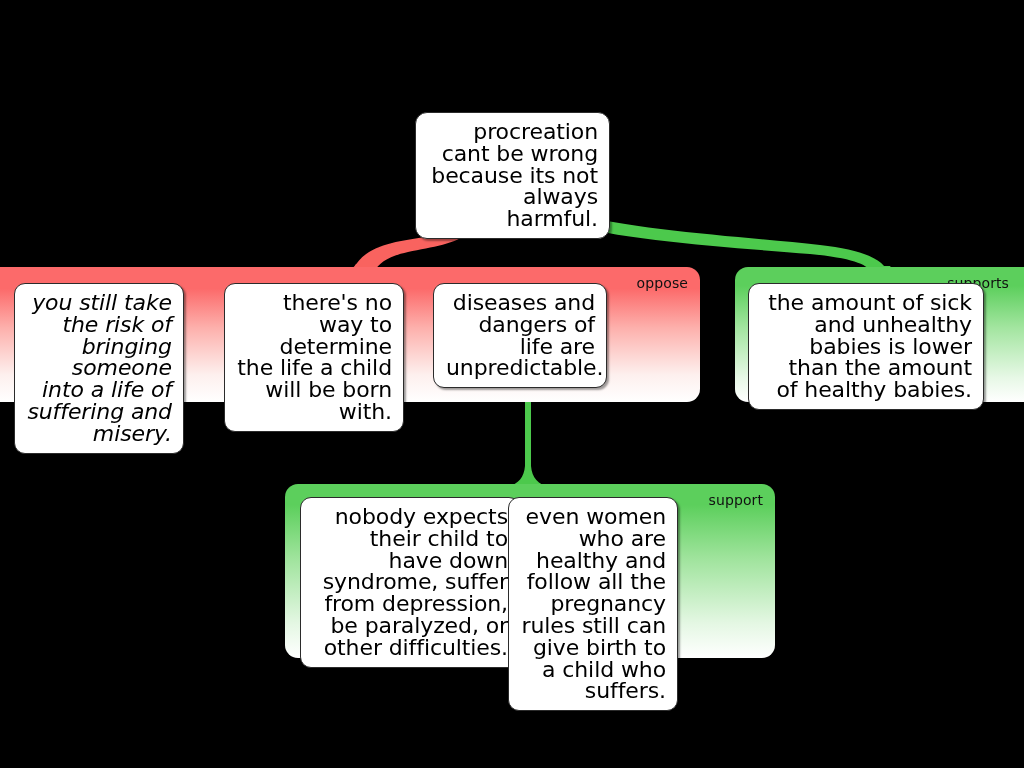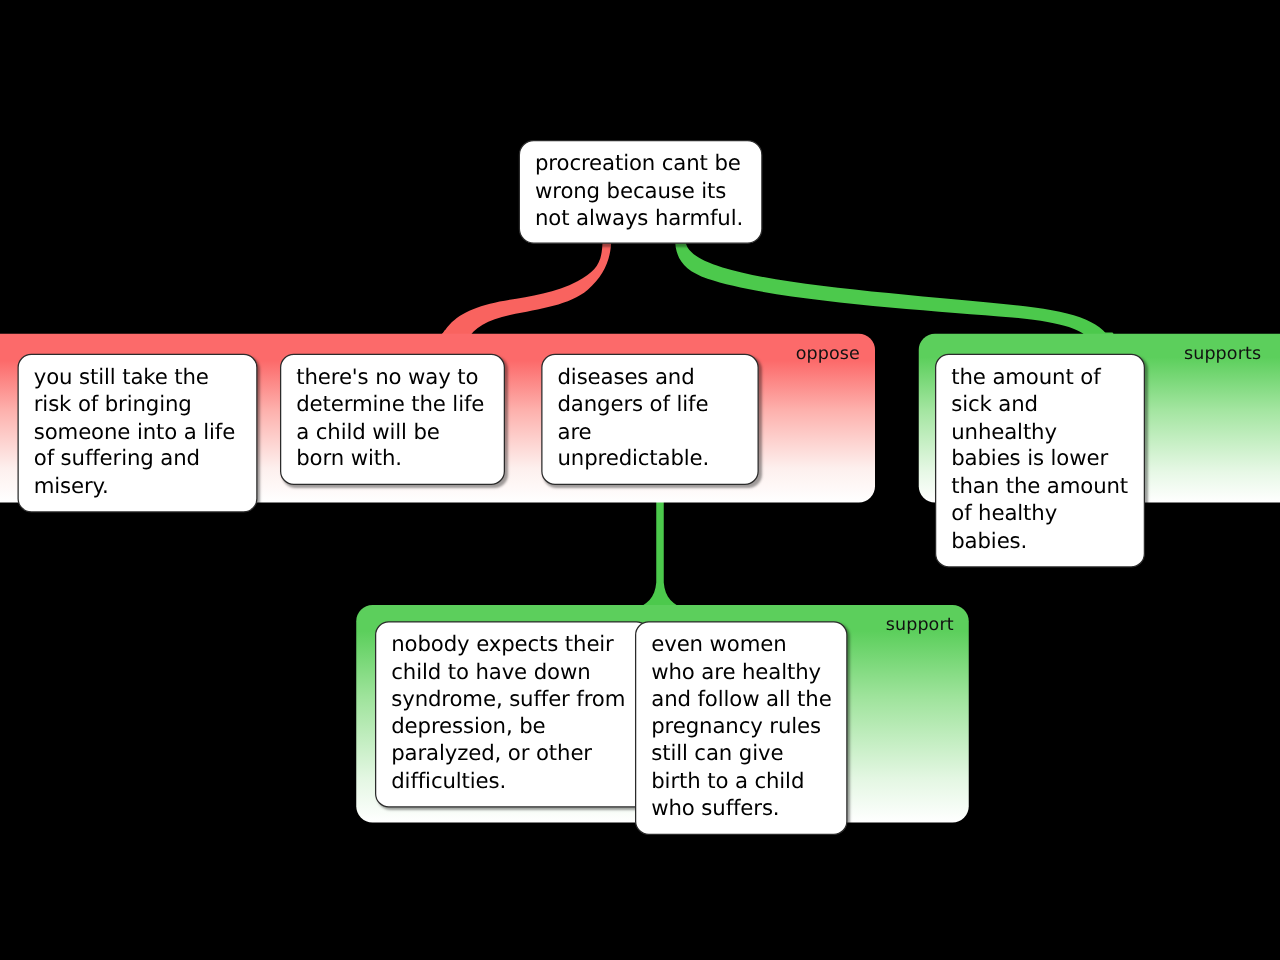--- a/index.html
+++ b/index.html
@@ -32,24 +32,25 @@
   
   .card {
     position: absolute;
     background: #ffffff;
     border: 1.3px solid #2b2b2b;
     border-radius: 11px;
     box-sizing: border-box;
     box-shadow: 2px 2px 2px rgba(0,0,0,0.38);
     padding: 8px 11px 8px 12px;
     color: #000000;
-    font-size: 17px;
+    font-size: 22px;
     line-height: 21.8px;
     letter-spacing: -0.1px;
     white-space: pre-line;
+    text-align: right;
   }
   .card.root {
     left: 415px;
     top: 112px;
     width: 195px;
     min-height: 74px;
     border-radius: 12px;
   }
 
   
@@ -94,24 +95,24 @@
   #panel-support {
     left: 285px;
     top: 484px;
     width: 490px;
     height: 174px;
     background: linear-gradient(to bottom, #5ccf5c 0%, #5ccf5c 12%, #9ee39b 42%, #e4f7e3 80%, #ffffff 100%);
   }
   #panel-support .panel-label { right: 12px; }
 
   
-  #card-o1 { left: 14px;  top: 283px; width: 192px; }
+  #card-o1 { left: 14px;  top: 283px; width: 170px; font-style: italic; }
   #card-o2 { left: 224px; top: 283px; width: 180px; }
   #card-o3 { left: 433px; top: 283px; width: 174px; }
-  #card-s1 { left: 748px; top: 283px; width: 168px; }
+  #card-s1 { left: 748px; top: 283px; width: 236px; }
   #card-b1 { left: 300px; top: 497px; width: 220px; }
   #card-b2 { left: 508px; top: 497px; width: 170px; }
 </style>
 </head>
 <body>
 
 <div id="stage">
 
   <svg class="connectors" viewBox="0 0 1024 768">
 

